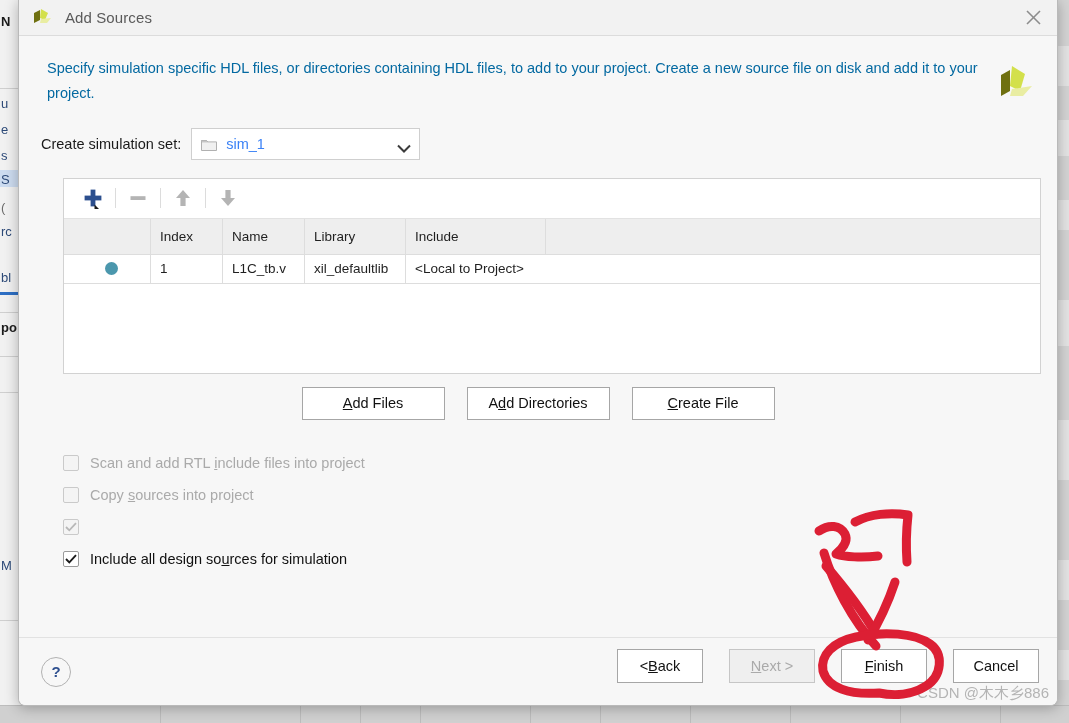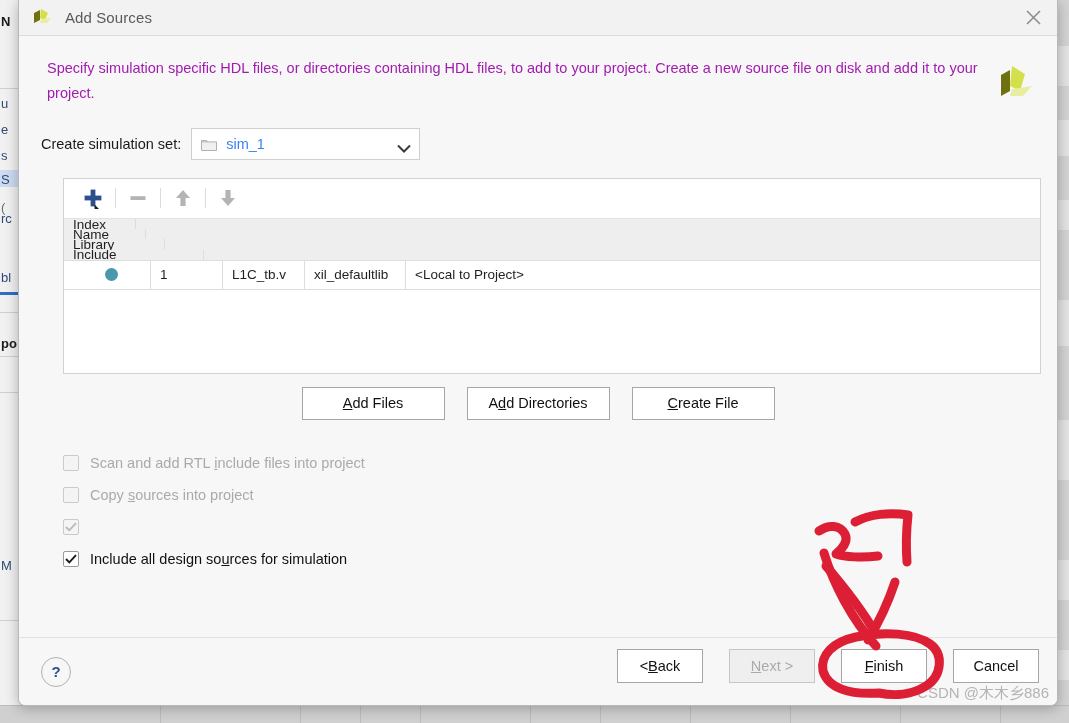--- a/index.html
+++ b/index.html
@@ -90,21 +90,21 @@
     position: relative;
     padding: 0;
   }
 
   .hdr { padding: 20px 28px 0 28px; position: relative; }
   .hdr-title {
     font-size: 17px; font-weight: bold; color: #1a1a1a;
     margin: 0 0 16px 0; letter-spacing: 0.1px;
   }
   .hdr-desc {
-    font-size: 14.5px; color: #a21caf; line-height: 1.72;
+    font-size: 14.5px; color: #0369a1; line-height: 1.72;
     max-width: 950px; margin: 0;
   }
   .hdr-logo {
     position: absolute; right: 18px; top: 22px;
     width: 44px; height: 48px;
   }
 
   .set-row {
     display: flex; align-items: center;
     padding: 22px 0 0 22px;
@@ -139,24 +139,24 @@
     padding-left: 12px;
   }
   .tb-btn {
     width: 34px; height: 30px;
     display: flex; align-items: center; justify-content: center;
     position: relative; cursor: default;
   }
   .tb-sep { width: 1px; height: 20px; background: #dcdcdc; margin: 0 5px; }
 
   .tbl-head {
-    display: flex; height: 42px; min-height: 28px;
+    display: flex; height: 36px; min-height: 28px;
     background: #eeeeee;
     border-bottom: 1px solid #dddddd;
-    font-size: 13.5px; color: #1f1f1f; flex-direction: column;
+    font-size: 13.5px; color: #1f1f1f;
   }
   .tbl-head .cell, .tbl-row .cell {
     display: flex; align-items: center;
     padding-left: 9px;
     border-right: 1px solid #dddddd;
     overflow: hidden; white-space: nowrap;
   }
   .tbl-head .cell.last, .tbl-row .cell.last { border-right: none; }
   .c-dot   { width: 87px; justify-content: center; padding-left: 0; }
   .c-index { width: 72px; }
@@ -270,23 +270,23 @@
     <div class="bg-hr" style="top:312px;"></div>
     <div class="bg-hr" style="top:356px;"></div>
     <div class="bg-hr" style="top:392px;"></div>
     <div class="bg-hr" style="top:620px;"></div>
     <div class="bg-frag dark" style="top:14px;">N</div>
     <div class="bg-frag" style="top:96px;">u</div>
     <div class="bg-frag" style="top:122px;">e</div>
     <div class="bg-frag" style="top:148px;">s</div>
     <div class="bg-frag" style="top:172px;">S</div>
     <div class="bg-frag grey" style="top:200px;">(</div>
-    <div class="bg-frag" style="top:211px;">rc</div>
+    <div class="bg-frag" style="top:224px;">rc</div>
     <div class="bg-frag" style="top:270px;">bl</div>
-    <div class="bg-frag dark" style="top:336px;">po</div>
+    <div class="bg-frag dark" style="top:320px;">po</div>
     <div class="bg-frag" style="top:558px;">M</div>
   </div>
 
   <div class="bg-taskbar">
     <div class="bg-tick" style="left:160px;"></div>
     <div class="bg-tick" style="left:300px;"></div>
     <div class="bg-tick" style="left:360px;"></div>
     <div class="bg-tick" style="left:420px;"></div>
     <div class="bg-tick" style="left:530px;"></div>
     <div class="bg-tick" style="left:600px;"></div>

